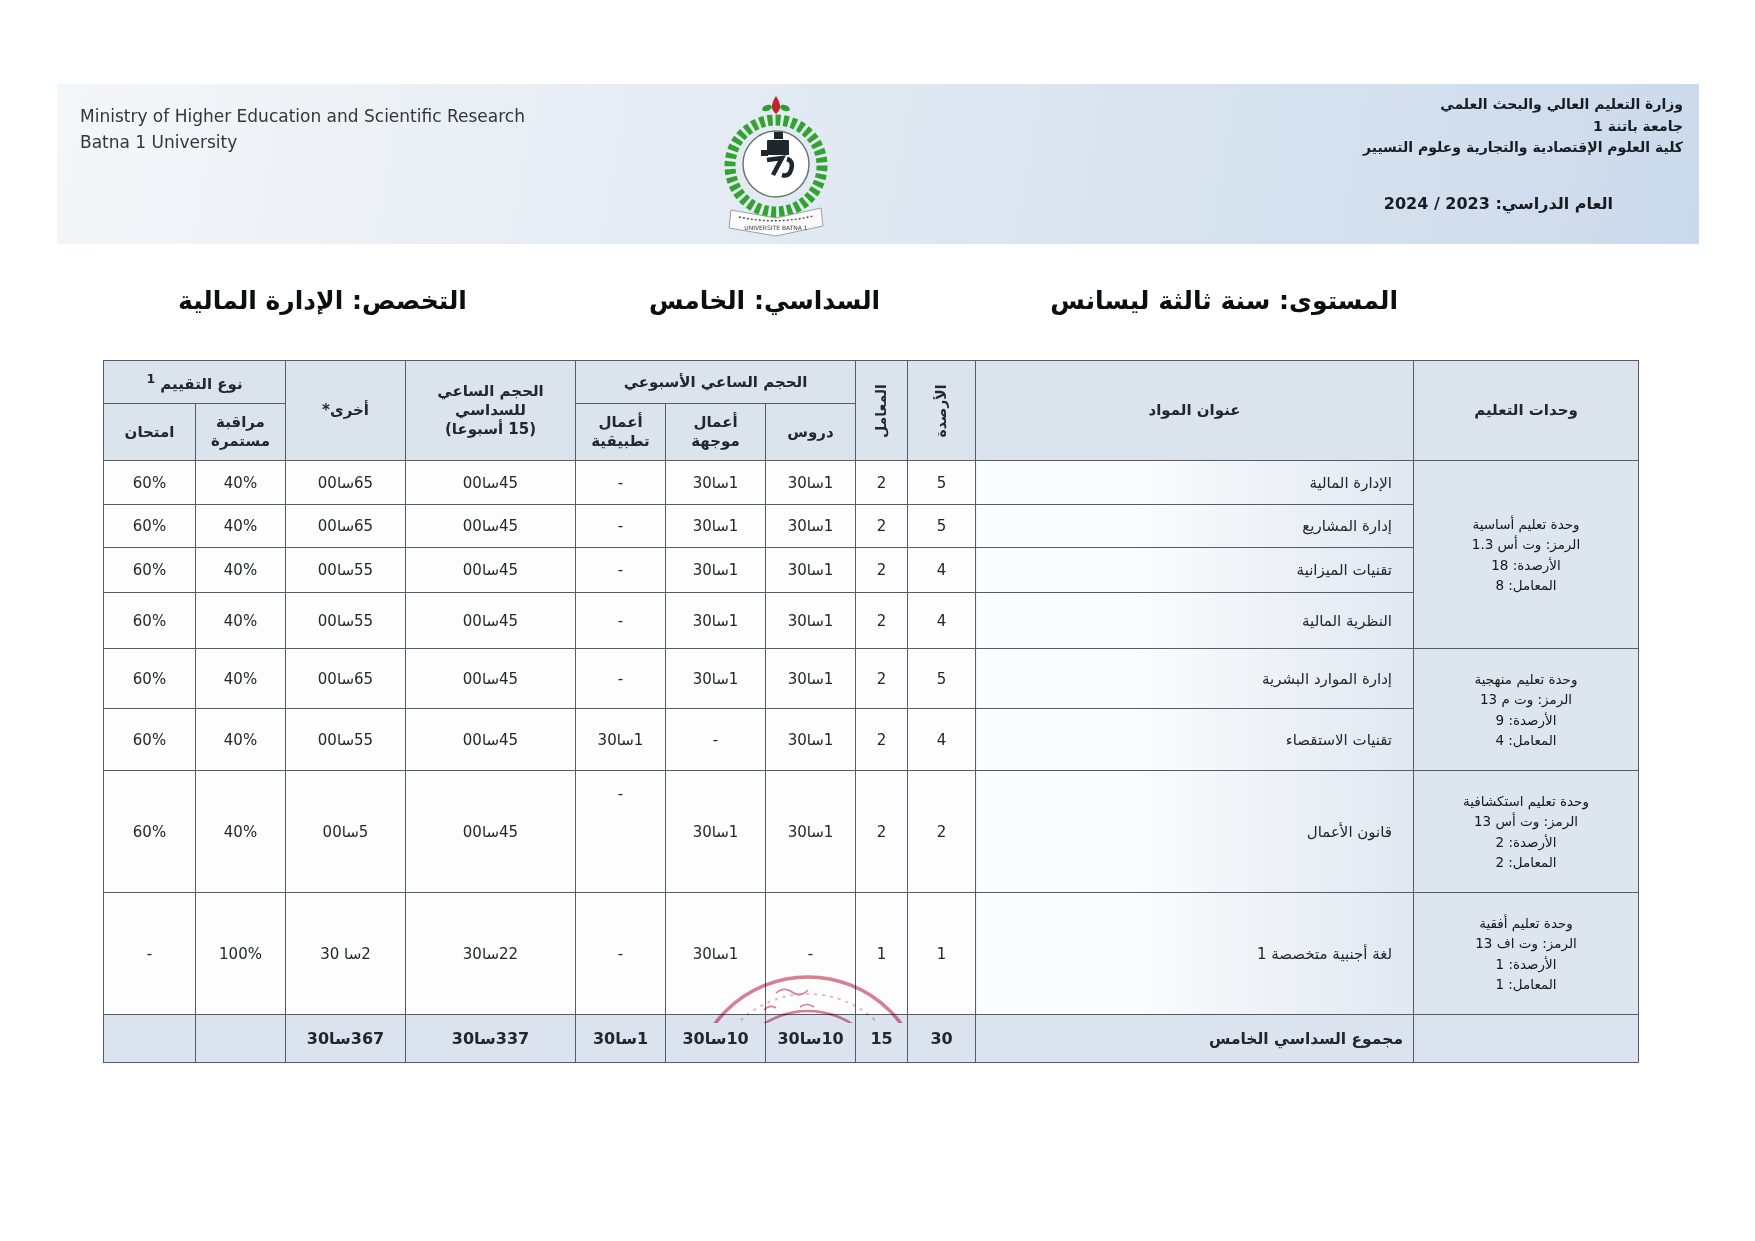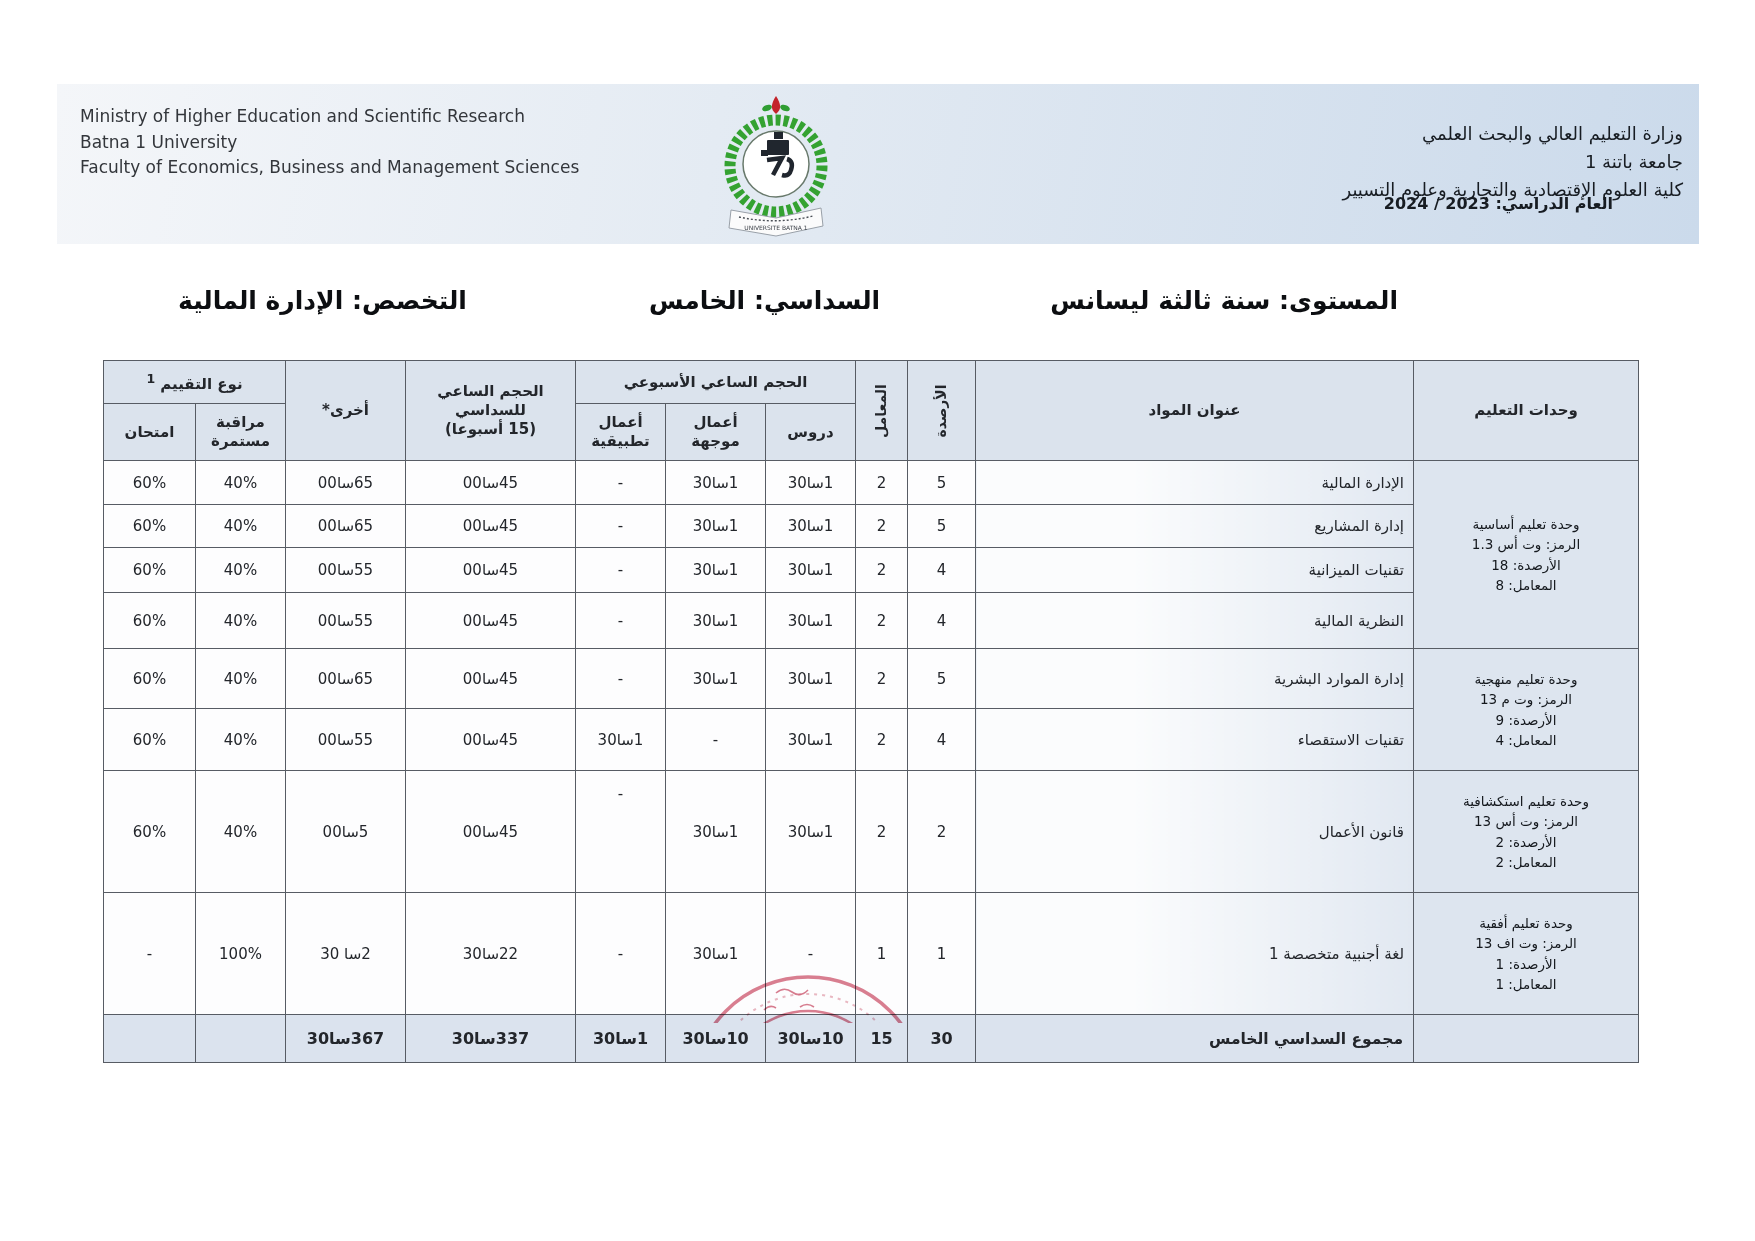--- a/index.html
+++ b/index.html
@@ -6,21 +6,21 @@
   .page{
     position:relative;width:1755px;height:1107px;background:#ffffff;
     font-family:"DejaVu Sans","Liberation Sans",sans-serif;color:#1f2226;overflow:hidden;
   }
   
   .top-band{
     position:absolute;left:57px;top:84px;width:1642px;height:160px;
     background:linear-gradient(100deg,#f4f6f9 0%,#e4ebf3 40%,#cbdaeb 100%);
   }
   .hdr-left{position:absolute;left:23px;top:20px;font-size:17px;line-height:1.5;color:#33363b;text-align:left;}
-  .hdr-right{position:absolute;right:16px;top:10px;text-align:right;font-weight:normal;font-size:18px;line-height:1.55;color:#171c22;margin-top:26px;}
+  .hdr-right{position:absolute;right:16px;top:10px;text-align:right;font-weight:bold;font-size:14px;line-height:1.55;color:#171c22;}
   .year-line{position:absolute;right:86px;top:110px;font-weight:bold;font-size:16px;color:#171c22;}
   .logo-wrap{position:absolute;left:652px;top:4px;width:134px;height:156px;}
   
   .info{position:absolute;top:254px;font-weight:bold;font-size:25px;color:#0c0e11;white-space:nowrap;margin-top:32px;}
   .info.level{right:357px;}
   .info.semester{left:649px;}
   .info.specialty{left:178px;}
   
   table.grid{
     position:absolute;left:103px;top:360px;width:1535px;
@@ -34,21 +34,21 @@
   .pre{white-space:pre-line;}
   .row-a th{height:38px;}
   .row-b th{height:52px;}
   th.rot{position:relative;}
   th.rot span{
     position:absolute;top:50%;left:50%;transform:translate(-50%,-50%) rotate(-90deg);
     white-space:nowrap;font-size:14px;
   }
   td.num{background:#fdfdfe;}
   td.course-cell{
-    text-align:right;padding-right:9px;padding-left:6px;
+    text-align:right;padding-right:21px;padding-left:6px;
     background:linear-gradient(to right,#fbfcfd 35%,#e1e8f1 100%);
   }
   td.unit-cell{
     background:#dde5ef;text-align:center;padding:20px 10px;
     font-size:13.5px;font-weight:normal;line-height:1.5;color:#14181d;
   }
   .u-line{display:block;}
   td.va-top{vertical-align:top;padding-top:14px;}
   tr.total-row td{background:#dbe3ee;font-weight:bold;font-size:16px;height:43px;}
   tr.total-row td.total-label{text-align:right;padding-right:10px;font-size:15.5px;}
@@ -60,21 +60,20 @@
 </style>
 </head>
 <body>
 
 <div class="page">
 
   <div class="top-band">
     <div class="hdr-left" dir="ltr">
       <div>Ministry of Higher Education and Scientific Research</div>
       <div>Batna 1 University</div>
-      <div>Faculty of Economics, Business and Management Sciences</div>
     </div>
 
     <div class="logo-wrap">
       <svg width="134" height="156" viewBox="0 0 134 156">
 
         <circle cx="67" cy="78" r="46" fill="none" stroke="#34a231" stroke-width="11" stroke-dasharray="5 3"></circle>
 
         <g>
           <ellipse cx="58" cy="20" rx="5" ry="3" fill="#2f9e33" transform="rotate(-20 58 20)"></ellipse>
           <ellipse cx="76" cy="20" rx="5" ry="3" fill="#2f9e33" transform="rotate(20 76 20)"></ellipse>

